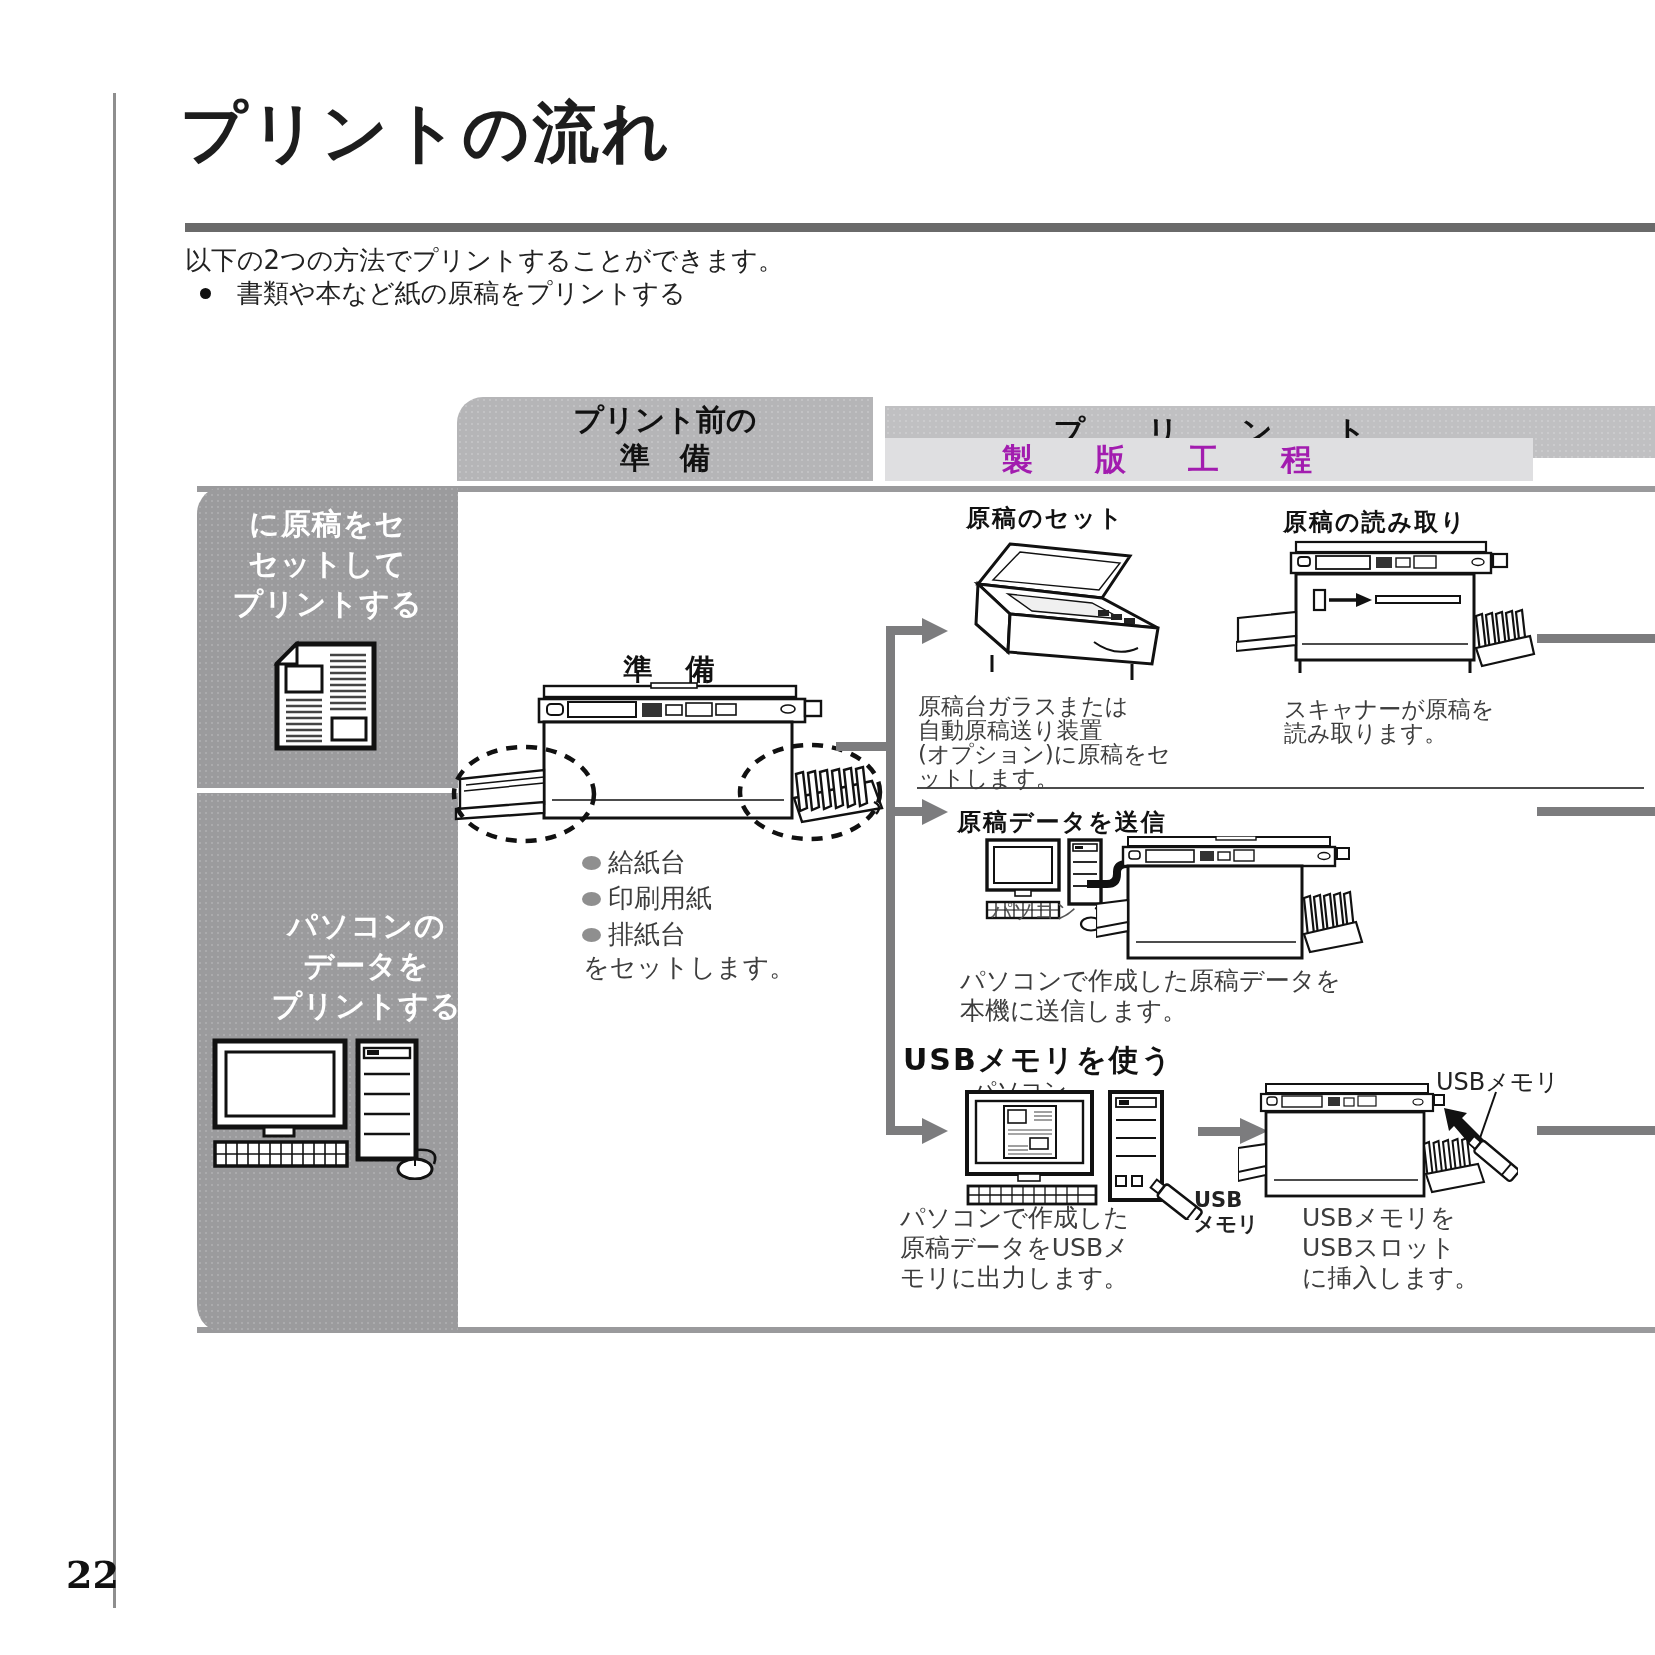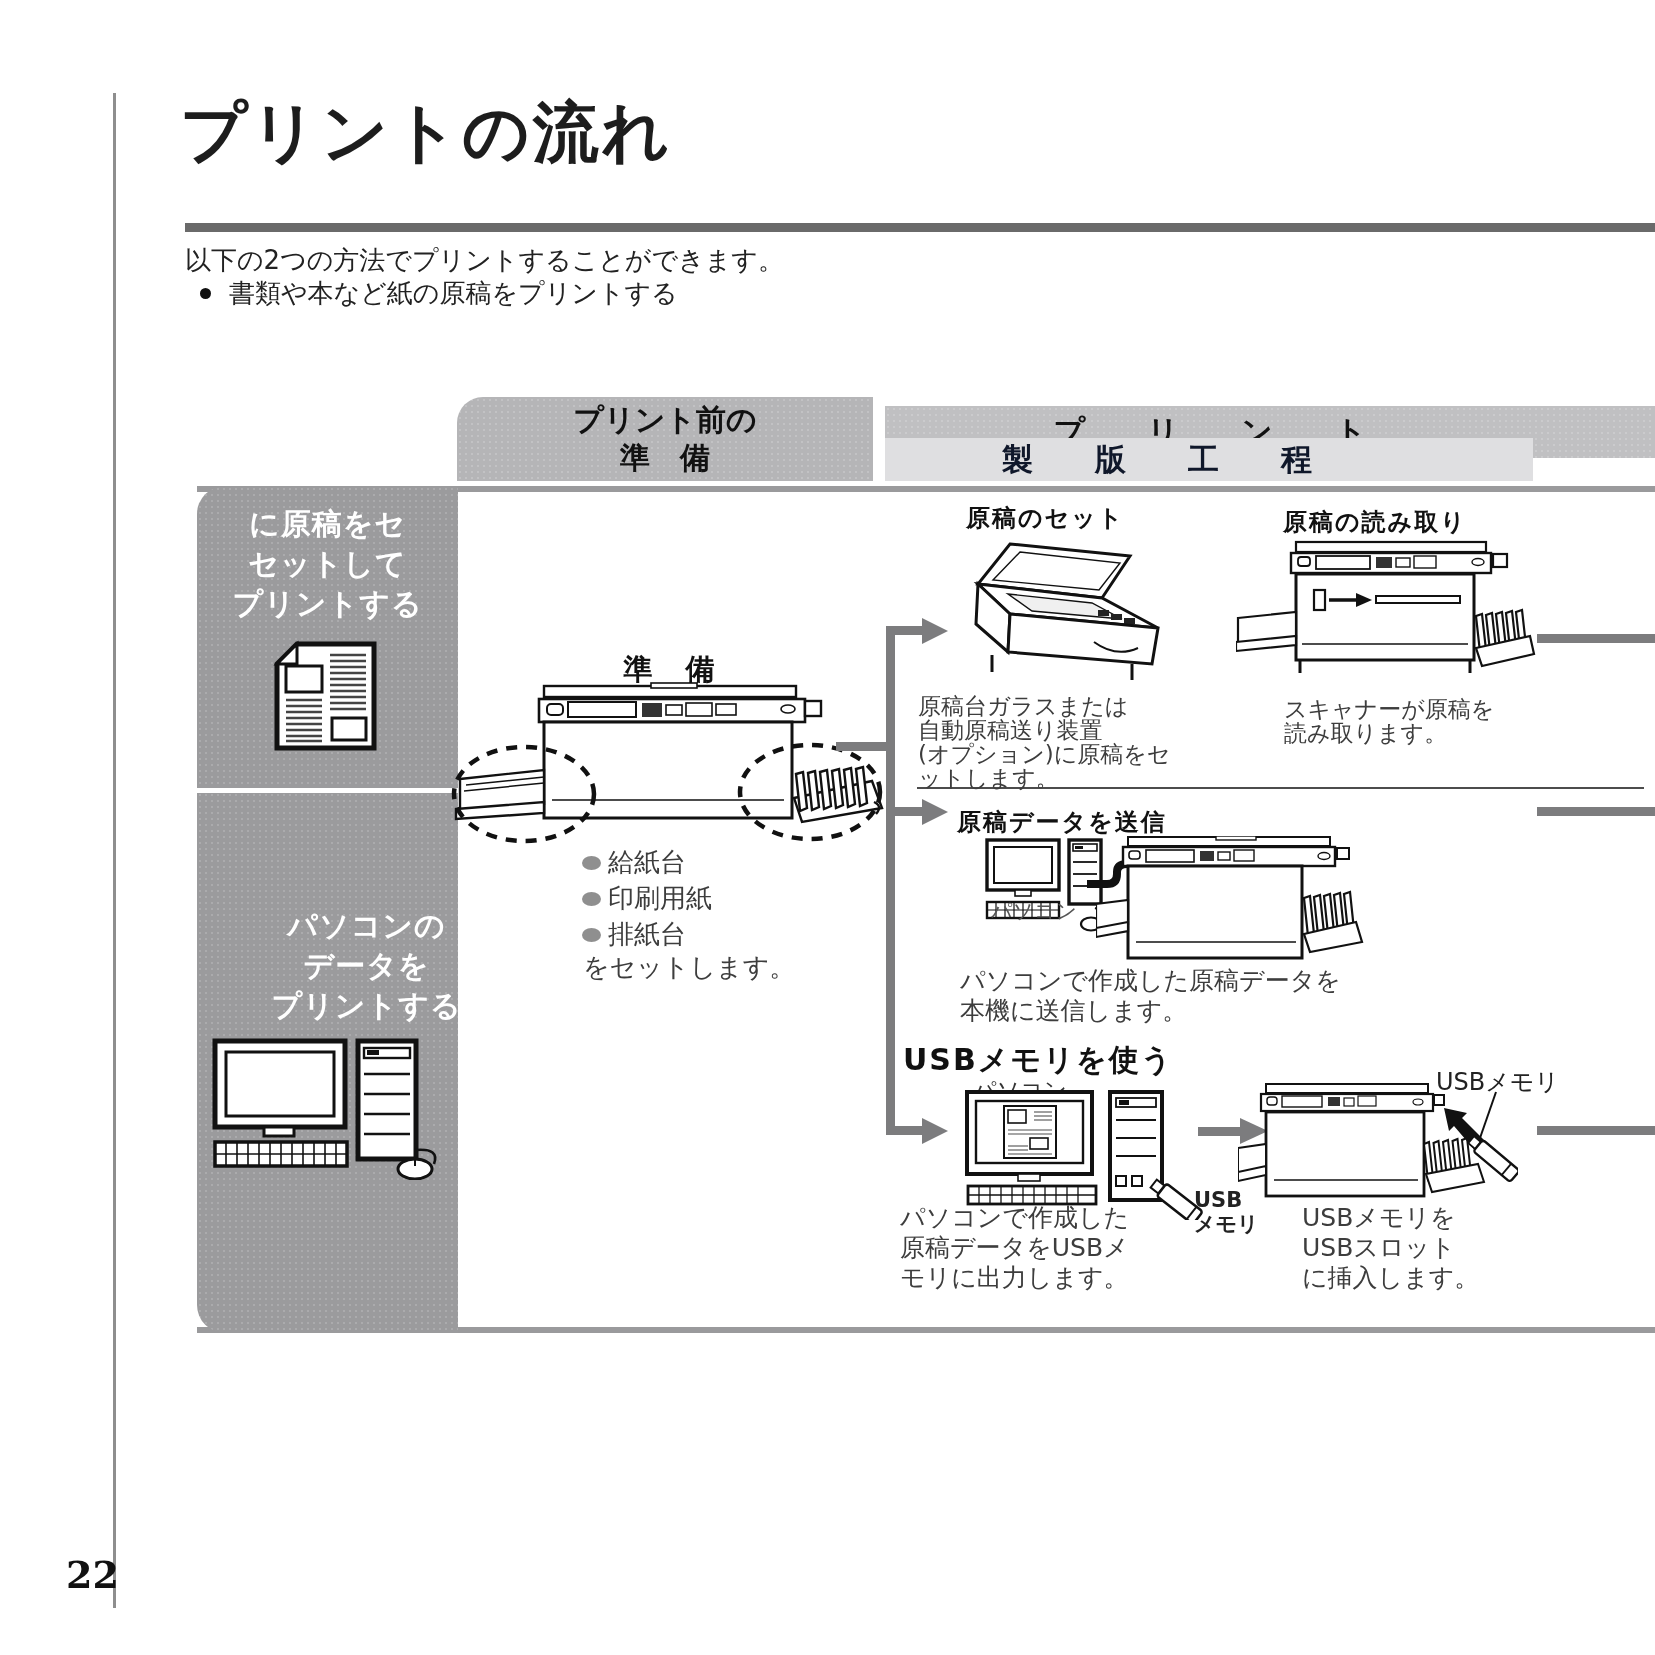--- a/index.html
+++ b/index.html
@@ -5,35 +5,35 @@
   html,body{margin:0;padding:0;background:#fff;}
   .page{position:relative;width:1655px;height:1655px;background:#ffffff;overflow:hidden;
         font-family:"DejaVu Sans","Liberation Sans",sans-serif;color:#1c1c1c;}
   .abs{position:absolute;}
   .pre{white-space:pre-line;}
 
   .vrule{left:113px;top:93px;width:3px;height:1515px;background:#8e8e8e;}
   .title{left:180px;top:88px;font-size:66px;font-weight:800;letter-spacing:3px;color:#1d1d1d;}
   .title-rule{left:185px;top:223px;width:1470px;height:9px;background:#6a6a6a;}
   .intro{left:185px;top:243px;font-size:26px;color:#222;}
-  .ibul{display:flex;align-items:center;gap:18px;font-size:26px;color:#222;}
+  .ibul{display:flex;align-items:center;gap:26px;font-size:26px;color:#222;}
   .ibul .dot{width:11px;height:11px;border-radius:50%;background:#111;flex:0 0 auto;}
 
   
   .prep-box{left:457px;top:397px;width:416px;height:84px;background:#b5b5b7;border-radius:26px 0 0 0;
             display:flex;flex-direction:column;justify-content:center;align-items:center;
             font-size:30px;font-weight:bold;color:#111;line-height:38px;
             background-image:radial-gradient(rgba(255,255,255,.18) 1px,transparent 1.2px);background-size:6px 6px;}
   .print-bar{left:885px;top:406px;width:770px;height:52px;background:#c0c0c2;
              display:flex;align-items:center;justify-content:center;padding-right:120px;box-sizing:border-box;
              font-size:31px;font-weight:bold;color:#111;
              background-image:radial-gradient(rgba(255,255,255,.18) 1px,transparent 1.2px);background-size:6px 6px;}
   .plate-bar{left:885px;top:438px;width:648px;height:43px;background:#dfdfe1;
              display:flex;align-items:center;justify-content:center;padding-right:104px;box-sizing:border-box;
-             font-size:31px;font-weight:bold;color:#0f172a;}
+             font-size:31px;font-weight:bold;color:#a21caf;}
   .frame-top{left:197px;top:486px;width:1458px;height:6px;background:#9a9a9c;}
   .frame-bottom{left:197px;top:1327px;width:1458px;height:6px;background:#9a9a9c;}
 
   
   .sidebar{left:197px;top:486px;width:261px;height:847px;background:#9b9b9d;border-radius:28px 0 0 28px;
            background-image:radial-gradient(rgba(255,255,255,.16) 1px,transparent 1.2px);background-size:6px 6px;}
   .side-label{width:261px;text-align:center;font-size:30px;font-weight:bold;color:#ffffff;
               line-height:40px;letter-spacing:1px;}
   .side-div{left:197px;top:788px;width:261px;height:5px;background:#ffffff;}
 

